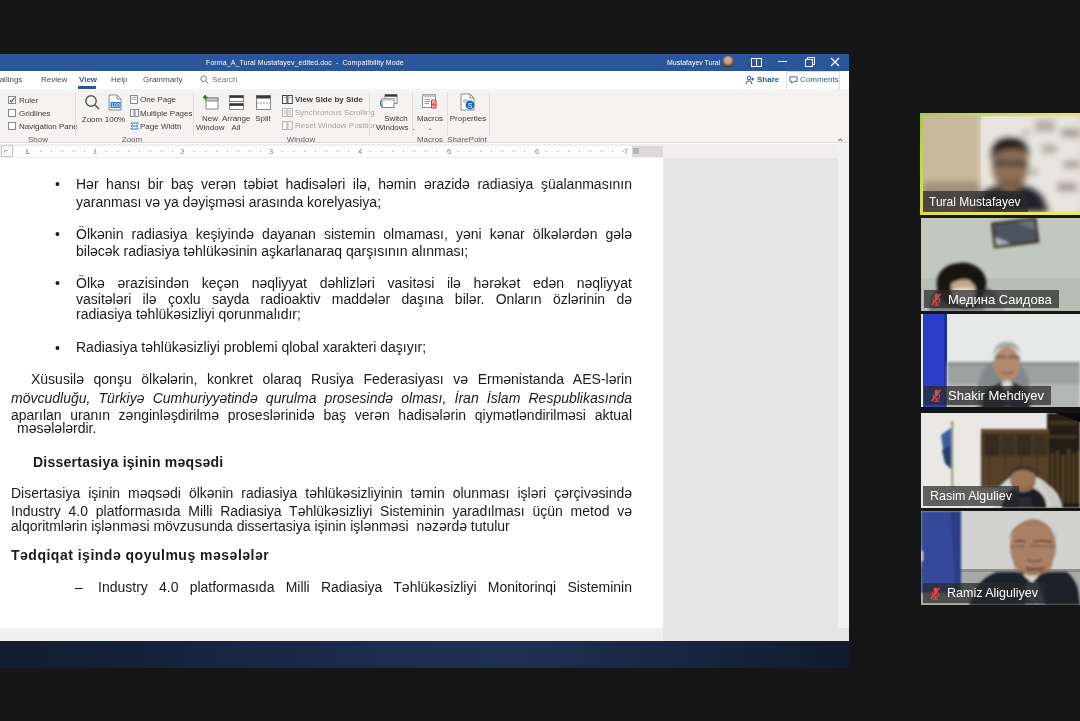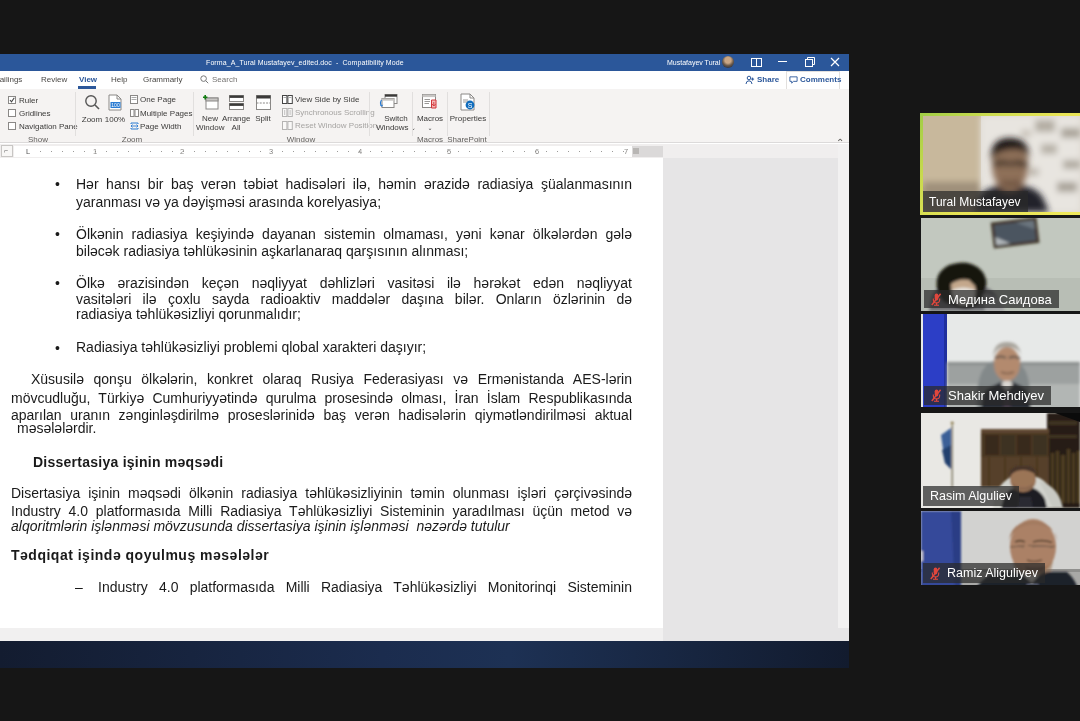--- a/index.html
+++ b/index.html
@@ -69,21 +69,21 @@
       <svg class="abs" style="left:745px;top:4px;" width="10" height="10" viewBox="0 0 10 10">
           <circle cx="4" cy="3" r="1.8" fill="none" stroke="#2b579a" stroke-width="1"></circle>
           <path d="M1 9 Q1.2 5.8 4 5.8 Q6.8 5.8 7 9" fill="none" stroke="#2b579a" stroke-width="1"></path>
           <path d="M7.6 2.6 v3 M6.1 4.1 h3" stroke="#2b579a" stroke-width="1"></path>
         </svg>
       <div class="tab" style="left:757px;color:#2b579a;font-weight:bold;">Share</div>
       <div class="abs" style="left:786px;top:0px;width:52px;height:17px;border:1px solid #e2e0de;background:#fff;"></div>
       <svg class="abs" style="left:789px;top:4px;" width="9" height="10" viewBox="0 0 10 10">
           <path d="M1 1.5 H9 V6.5 H5 L3 8.5 V6.5 H1 Z" fill="none" stroke="#2b579a" stroke-width="1"></path>
         </svg>
-      <div class="tab" style="left:800px;color:#2b579a;font-weight:bold;">Comments</div>
+      <div class="tab" style="left:800px;color:#2b579a;font-weight:normal;">Comments</div>
     </div>
     <div id="ribbon">
 
       <svg class="abs" style="left:8px;top:7px;" width="8" height="8" viewBox="0 0 8 8">
           <rect x="0.5" y="0.5" width="7" height="7" fill="#fff" stroke="#8a8886"></rect>
           <path d="M2 4 L3.5 5.8 L6.3 1.8" fill="none" stroke="#444" stroke-width="1.1"></path>
         </svg>
       <div class="smlbl" style="left:19px;top:7px;">Ruler</div>
       <svg class="abs" style="left:8px;top:20px;" width="8" height="8" viewBox="0 0 8 8">
           <rect x="0.5" y="0.5" width="7" height="7" fill="#fff" stroke="#8a8886"></rect>
@@ -145,21 +145,21 @@
           <rect x="1.5" y="1.5" width="14" height="3" fill="#3b3a39"></rect>
           <line x1="1.5" y1="9" x2="15.5" y2="9" stroke="#8a8886" stroke-dasharray="2 1.2"></line>
         </svg>
       <div class="icolbl" style="left:250px;top:25px;width:26px;">Split</div>
       <svg class="abs" style="left:282px;top:6px;" width="11" height="9" viewBox="0 0 11 9">
           <rect x="0.5" y="0.5" width="4.4" height="8" fill="#fff" stroke="#444"></rect>
           <rect x="5.9" y="0.5" width="4.4" height="8" fill="#fff" stroke="#444"></rect>
           <line x1="1.5" y1="2.5" x2="4" y2="2.5" stroke="#888" stroke-width="0.7"></line>
           <line x1="6.9" y1="2.5" x2="9.4" y2="2.5" stroke="#888" stroke-width="0.7"></line>
         </svg>
-      <div class="smlbl" style="left:295px;top:6px;">View Side by Side</div>
+      <div class="smlbl" style="left:295px;top:6px;font-weight:bold;">View Side by Side</div>
       <svg class="abs" style="left:282px;top:19px;" width="11" height="9" viewBox="0 0 11 9" opacity="0.45">
           <rect x="0.5" y="0.5" width="4.4" height="8" fill="#fff" stroke="#666"></rect>
           <rect x="5.9" y="0.5" width="4.4" height="8" fill="#fff" stroke="#666"></rect>
           <path d="M2.7 2 v5 M8.1 2 v5" stroke="#666" stroke-width="0.8"></path>
         </svg>
       <div class="smlbl dis" style="left:295px;top:19px;">Synchronous Scrolling</div>
       <svg class="abs" style="left:282px;top:32px;" width="11" height="9" viewBox="0 0 11 9" opacity="0.45">
           <rect x="0.5" y="0.5" width="4.4" height="8" fill="#fff" stroke="#666"></rect>
           <rect x="5.9" y="0.5" width="4.4" height="8" fill="#fff" stroke="#666"></rect>
         </svg>
@@ -224,27 +224,27 @@
       <div class="doc" style="left:55px;top:68px;">•</div>
       <div class="doc jus" id="t3" style="left:76px;top:68px;width:556px;">Ölkənin radiasiya keşiyində dayanan sistemin olmaması, yəni kənar ölkələrdən gələ</div>
       <div class="doc" id="t4" style="left:76px;top:85px;">biləcək radiasiya təhlükəsinin aşkarlanaraq qarşısının alınması;</div>
       <div class="doc" style="left:55px;top:117px;">•</div>
       <div class="doc jus" id="t5" style="left:76px;top:117px;width:556px;">Ölkə ərazisindən keçən nəqliyyat dəhlizləri vasitəsi ilə hərəkət edən nəqliyyat</div>
       <div class="doc jus" id="t6" style="left:76px;top:133px;width:556px;">vasitələri ilə çoxlu sayda radioaktiv maddələr daşına bilər. Onların özlərinin də</div>
       <div class="doc" id="t7" style="left:76px;top:148px;">radiasiya təhlükəsizliyi qorunmalıdır;</div>
       <div class="doc" style="left:55px;top:182px;">•</div>
       <div class="doc" id="t8" style="left:76px;top:181px;text-align:center;">Radiasiya təhlükəsizliyi problemi qlobal xarakteri daşıyır;</div>
       <div class="doc jus" id="t9" style="left:31px;top:213px;width:601px;">Xüsusilə qonşu ölkələrin, konkret olaraq Rusiya Federasiyası və Ermənistanda AES-lərin</div>
-      <div class="doc jus" id="t10" style="left:11px;top:232px;width:621px;">mövcudluğu, Türkiyə Cumhuriyyətində qurulma prosesində olması, İran İslam Respublikasında</div>
+      <div class="doc jus" id="t10" style="left:11px;top:232px;width:621px;font-style:italic;">mövcudluğu, Türkiyə Cumhuriyyətində qurulma prosesində olması, İran İslam Respublikasında</div>
       <div class="doc jus" id="t11" style="left:11px;top:249px;width:621px;">aparılan uranın zənginləşdirilmə proseslərinidə baş verən hadisələrin qiymətləndirilməsi aktual</div>
       <div class="doc" id="t12" style="left:17px;top:262px;text-align:center;">məsələlərdir.</div>
       <div class="doc" id="t13" style="left:33px;top:296px;font-weight:bold;letter-spacing:0.25px;">Dissertasiya işinin məqsədi</div>
       <div class="doc jus" id="t14" style="left:11px;top:327px;width:621px;">Disertasiya işinin məqsədi ölkənin radiasiya təhlükəsizliyinin təmin olunması işləri çərçivəsində</div>
       <div class="doc jus" id="t15" style="left:11px;top:345px;width:621px;">Industry 4.0 platformasıda Milli Radiasiya Təhlükəsizliyi Sisteminin yaradılması üçün metod və</div>
-      <div class="doc" id="t16" style="left:11px;top:360px;font-style:italic;">alqoritmlərin işlənməsi mövzusunda dissertasiya işinin işlənməsi&nbsp; nəzərdə tutulur</div>
+      <div class="doc" id="t16" style="left:11px;top:360px;">alqoritmlərin işlənməsi mövzusunda dissertasiya işinin işlənməsi&nbsp; nəzərdə tutulur</div>
       <div class="doc" id="t17" style="left:11px;top:389px;font-weight:bold;letter-spacing:0.5px;">Tədqiqat işində qoyulmuş məsələlər</div>
       <div class="doc" style="left:75px;top:421px;">–</div>
       <div class="doc jus" id="t18" style="left:98px;top:421px;width:534px;">Industry 4.0 platformasıda Milli Radiasiya Təhlükəsizliyi Monitorinqi Sisteminin</div>
     </div>
     <div id="vscroll"></div>
     <div class="abs" style="left:836px;top:83px;font-size:10px;color:#55534f;">⌃</div>
     <div id="hscroll"></div>
     <div id="hscroll2"></div>
     <div id="statusbar"></div>
   </div>
@@ -384,21 +384,21 @@
         <path d="M80 95 L83 84 Q86 77 94 75 L112 75 Q120 78 124 86 L126 95 Z" fill="#1e1d24"></path>
         <ellipse cx="102" cy="67" rx="13" ry="12" fill="#9b7456"></ellipse>
         <path d="M88 64 Q88 55 96 53 L108 53 Q115 55 116 62 Q108 57 102 57 Q93 57 88 64 Z" fill="#46362a"></path>
         <path d="M91 70 Q102 79 113 70 L110 77 L94 77 Z" fill="#8a6850"></path>
         <path d="M96 95 L98 84 L110 84 L112 95 Z" fill="#2a2a32"></path>
       </g>
       <polygon points="134,0 159,0 159,9" fill="#0b0b0b"></polygon>
     </svg>
     <div class="namebar" style="left:2px;bottom:2px;height:20px;padding:0 7px;font-size:12.5px;">Rasim Alguliev</div>
   </div>
-  <div class="tile" id="tile5" style="top:511px;height:74px;">
+  <div class="tile" id="tile5" style="top:511px;height:94px;">
     <svg style="position:absolute;left:0;top:0;" width="159" height="94" viewBox="0 0 159 94" preserveAspectRatio="none">
       <defs>
           <filter id="b5" x="-20%" y="-20%" width="140%" height="140%">
             <feGaussianBlur stdDeviation="1.2"></feGaussianBlur>
           </filter>
         </defs>
       <rect x="0" y="0" width="159" height="94" fill="#d2d2d0"></rect>
       <rect x="0" y="60" width="159" height="34" fill="#a9a9a7"></rect>
       <rect x="0" y="58" width="159" height="3" fill="#8f8f8d"></rect>
       <g filter="url(#b5)">

